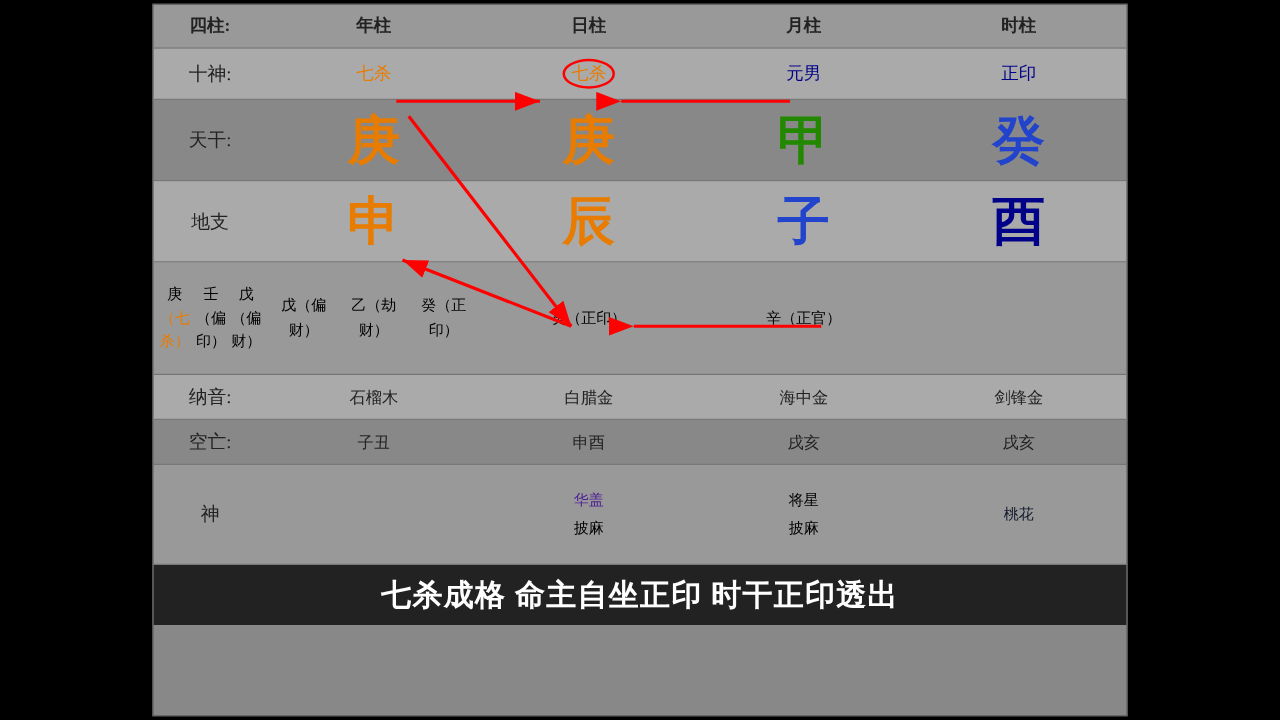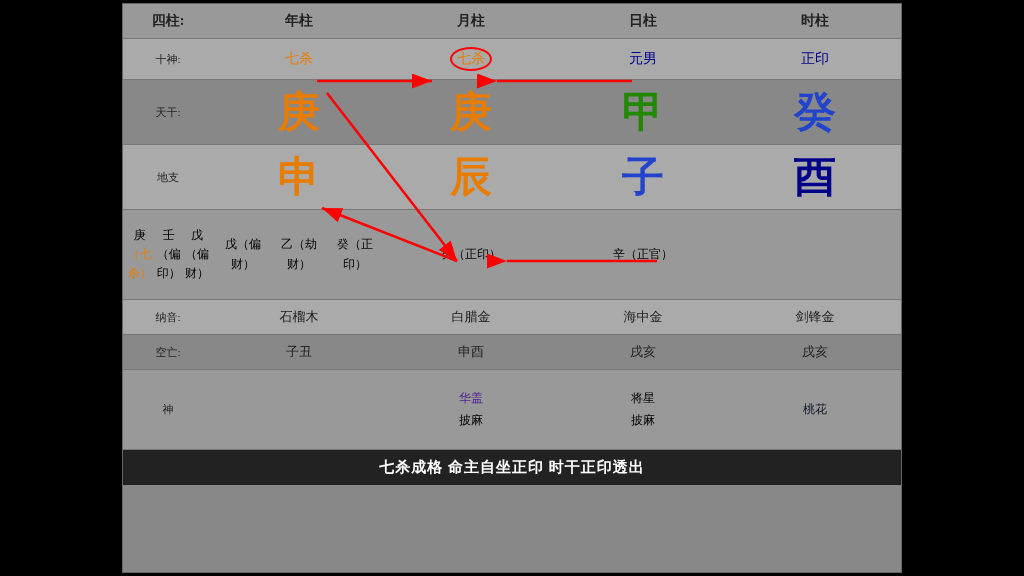--- a/index.html
+++ b/index.html
@@ -39,21 +39,21 @@
       grid-template-columns: 90px 1fr 1fr 1fr 1fr;
       border-bottom: 1px solid #777;
     }
     .table-row.light { background: #aaa; }
     .table-row.dark { background: #888; }
     .row-label {
       display: flex;
       align-items: center;
       justify-content: center;
       color: #222;
-      font-size: 11px;
+      font-size: 15px;
       padding: 8px 0;
     }
     .row-cell {
       display: flex;
       align-items: center;
       justify-content: center;
       font-size: 15px;
       color: #222;
       padding: 8px 4px;
       text-align: center;
@@ -146,39 +146,39 @@
 
     .wrapper {
       position: relative;
       width: 780px;
       height: 570px;
     }
 
     .caption-bar {
       background: rgba(0,0,0,0.75);
       color: #fff;
-      font-size: 15px;
+      font-size: 24px;
       font-weight: bold;
       text-align: center;
       padding: 8px 0;
       letter-spacing: 1px;
     }
   </style>
 </head>
 <body>
 
 <div class="wrapper">
 
   <div class="main-container">
 
     <div class="table-header">
       <div class="header-cell">四柱:</div>
       <div class="header-cell">年柱</div>
+      <div class="header-cell">日柱</div>
       <div class="header-cell">月柱</div>
-      <div class="header-cell">日柱</div>
       <div class="header-cell">时柱</div>
     </div>
 
     <div class="table-row light shishen-row">
       <div class="row-label">十神:</div>
       <div class="row-cell">
         <span style="color:#e87c00; font-size:14px;">七杀</span>
       </div>
       <div class="row-cell">
         <span class="circle-highlight">七杀</span>

